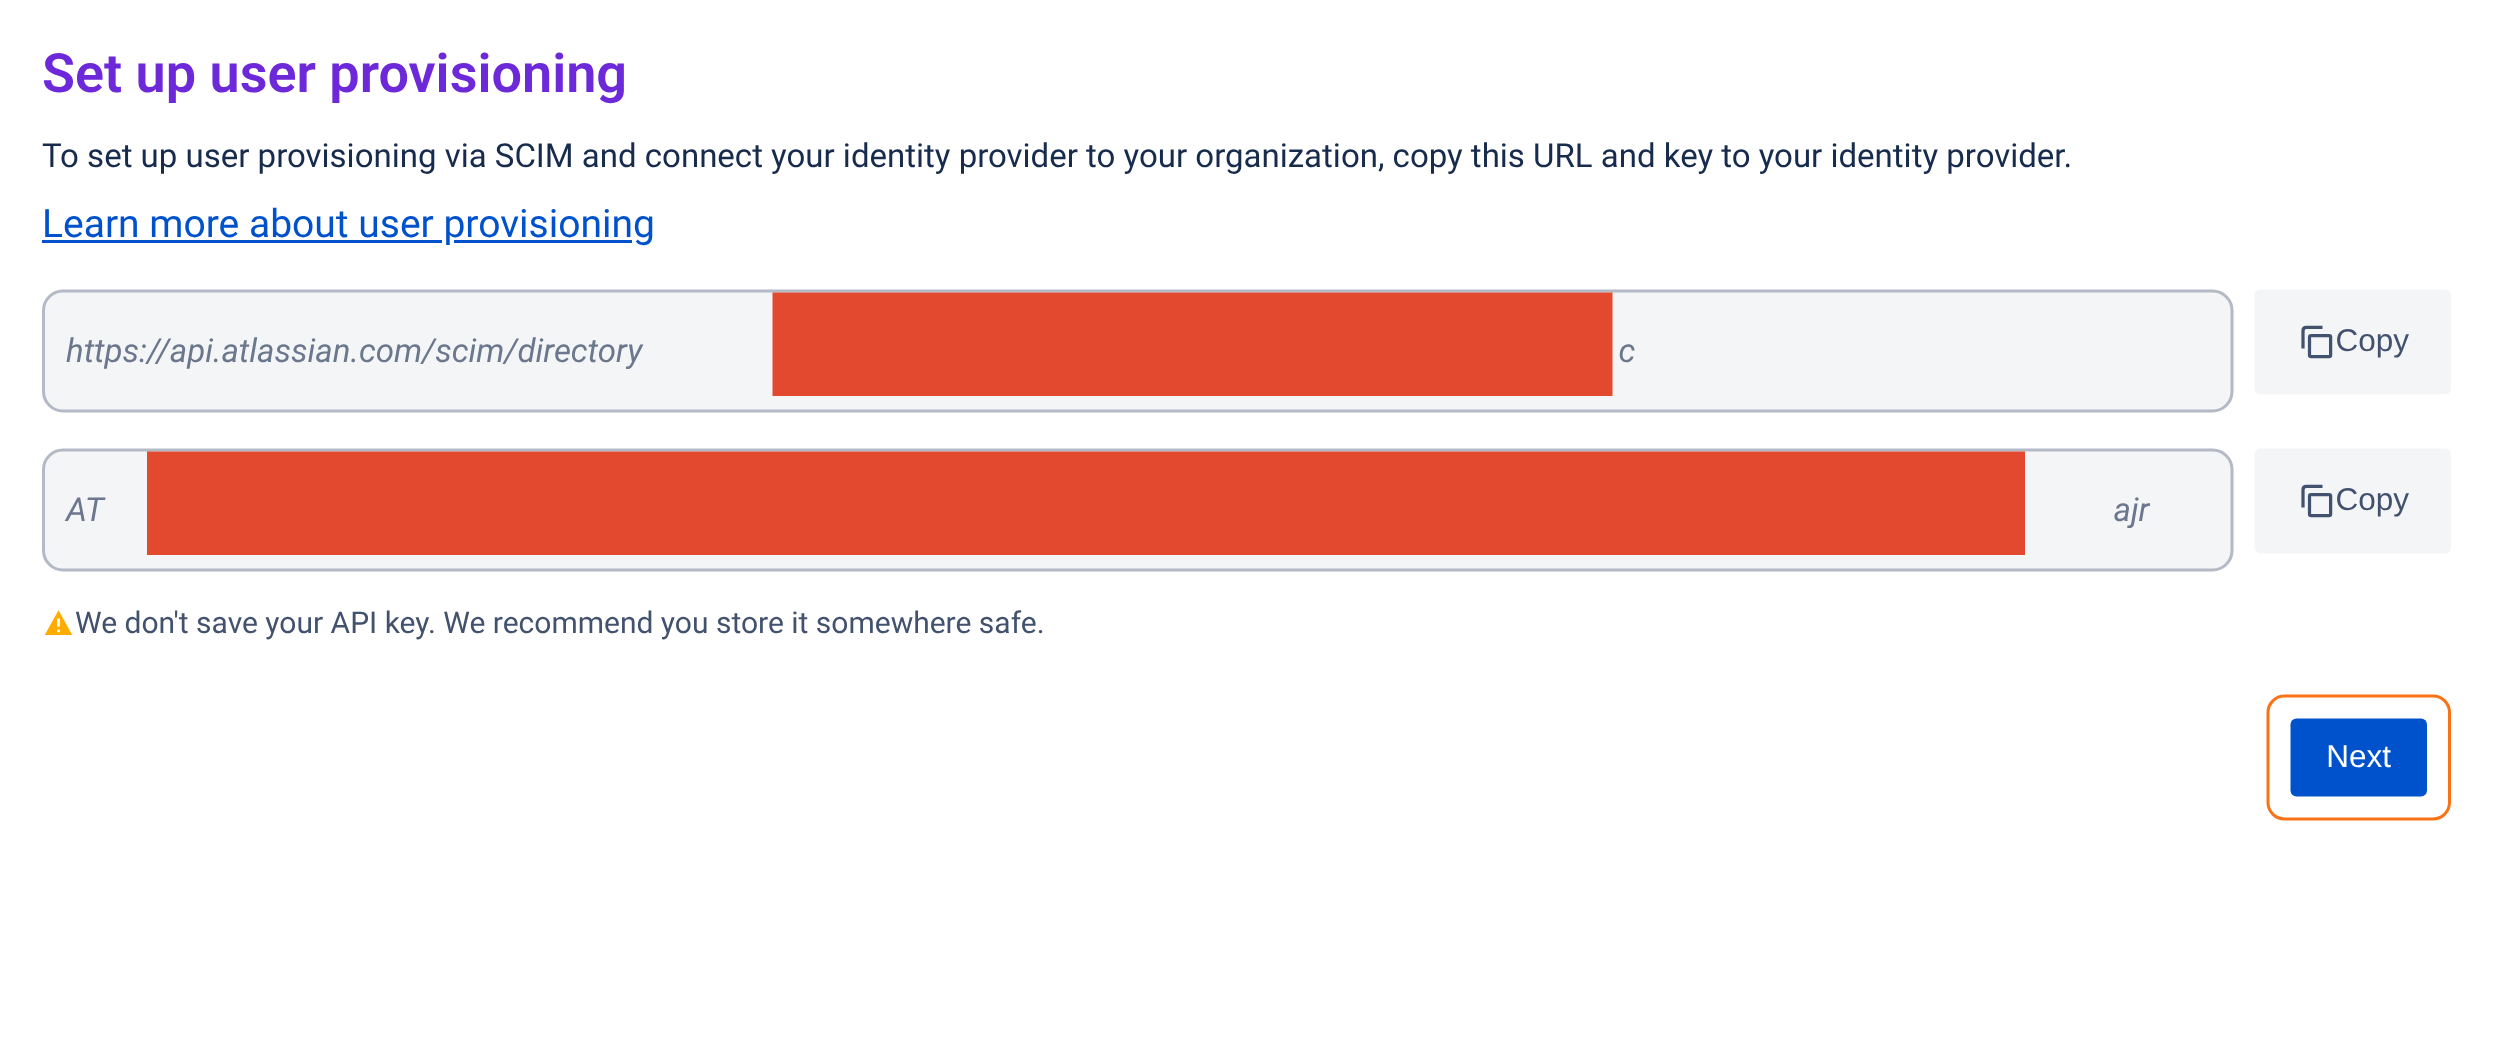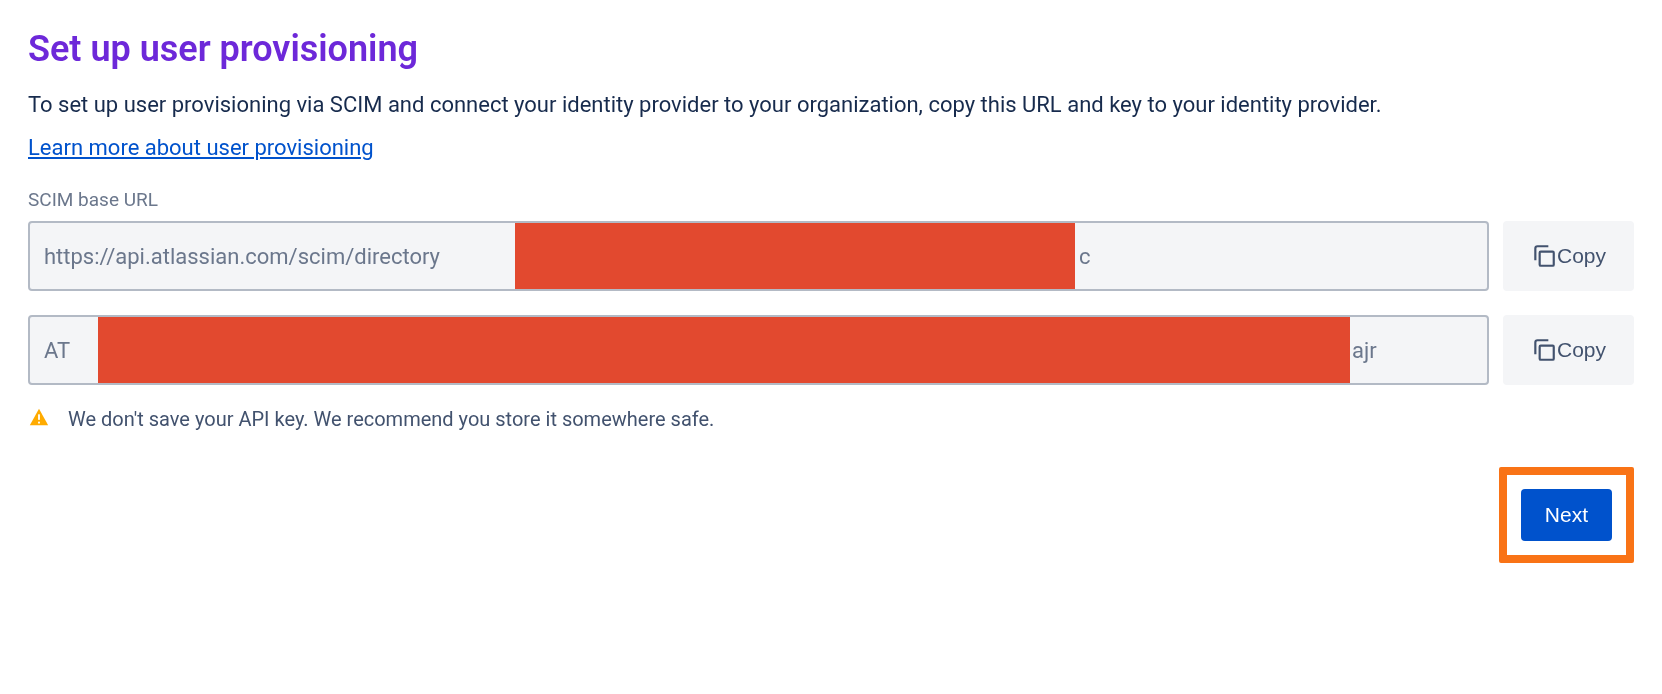--- a/index.html
+++ b/index.html
@@ -19,47 +19,48 @@
       color: #6d28d9;
       margin-bottom: 18px;
     }
     .description {
       font-size: 22px;
       color: #172B4D;
       line-height: 1.5;
       margin-bottom: 14px;
     }
     .learn-link {
-      font-size: 22px;
+      font-size: 26px;
       color: #0052CC;
       text-decoration: underline;
       display: inline-block;
       margin-bottom: 28px;
     }
     .field-label {
       font-size: 19px;
       color: #6B778C;
       margin-bottom: 10px;
     }
     .field-row {
       display: flex;
       gap: 14px;
       margin-bottom: 24px;
     }
     .field-input-wrapper {
       flex: 1;
       position: relative;
       border: 2px solid #B3BAC5;
-      border-radius: 4px;
+      border-radius: 14px;
       background: #F4F5F7;
-      height: 70px;
+      height: 82px;
       display: flex;
       align-items: center;
       padding: 0 14px;
       overflow: hidden;
+      font-style: italic;
     }
     .field-input-text {
       font-size: 22px;
       color: #6B778C;
       white-space: nowrap;
     }
     .redaction {
       position: absolute;
       background: #E2492F;
       height: 70px;
@@ -75,21 +76,21 @@
       color: #6B778C;
     }
     .suffix-url {
       left: 1049px;
     }
     .redaction-key {
       left: 68px;
       width: 1252px;
     }
     .suffix-key {
-      left: 1322px;
+      left: 1379px;
     }
     .copy-button {
       background: #F4F5F7;
       border: none;
       border-radius: 4px;
       height: 70px;
       padding: 0 28px;
       display: flex;
       align-items: center;
       gap: 0;
@@ -100,41 +101,40 @@
     }
     .copy-icon {
       width: 26px;
       height: 26px;
       stroke: #42526E;
       fill: none;
       stroke-width: 2;
     }
     .warning-row {
       display: flex;
-      align-items: flex-start;
-      gap: 18px;
+      align-items: flex-end;
       margin-top: -2px;
     }
     .warning-icon {
       width: 22px;
       height: 22px;
       flex-shrink: 0;
     }
     .warning-text {
       font-size: 20px;
       color: #42526E;
     }
     .footer-row {
       display: flex;
       justify-content: flex-end;
       margin-top: 36px;
     }
     .next-wrapper {
-      border: 8px solid #f97316;
-      border-radius: 2px;
+      border: 2px solid #f97316;
+      border-radius: 12px;
       padding: 14px;
       display: inline-block;
     }
     .next-button {
       background: #0052CC;
       color: #ffffff;
       border: none;
       border-radius: 4px;
       font-size: 21px;
       font-weight: 500;
@@ -147,21 +147,20 @@
 
 
 
 <h1 class="page-title">Set up user provisioning</h1>
 
 <p class="description">To set up user provisioning via SCIM and connect your identity provider to your organization, copy this URL and key to your identity provider.</p>
 
 <a href="#" class="learn-link">Learn more about user provisioning</a>
 
 <div class="field-group">
-  <div class="field-label">SCIM base URL</div>
   <div class="field-row">
     <div class="field-input-wrapper">
       <span class="field-input-text">https://api.atlassian.com/scim/directory</span>
       <div class="redaction redaction-url"></div>
       <span class="field-input-suffix suffix-url">c</span>
     </div>
     <button class="copy-button">
       <svg class="copy-icon" viewBox="0 0 24 24">
         <rect x="8" y="8" width="13" height="13" rx="1"></rect>
         <path d="M4 16 L4 5 C4 4 4.5 3 6 3 L16 3"></path>

